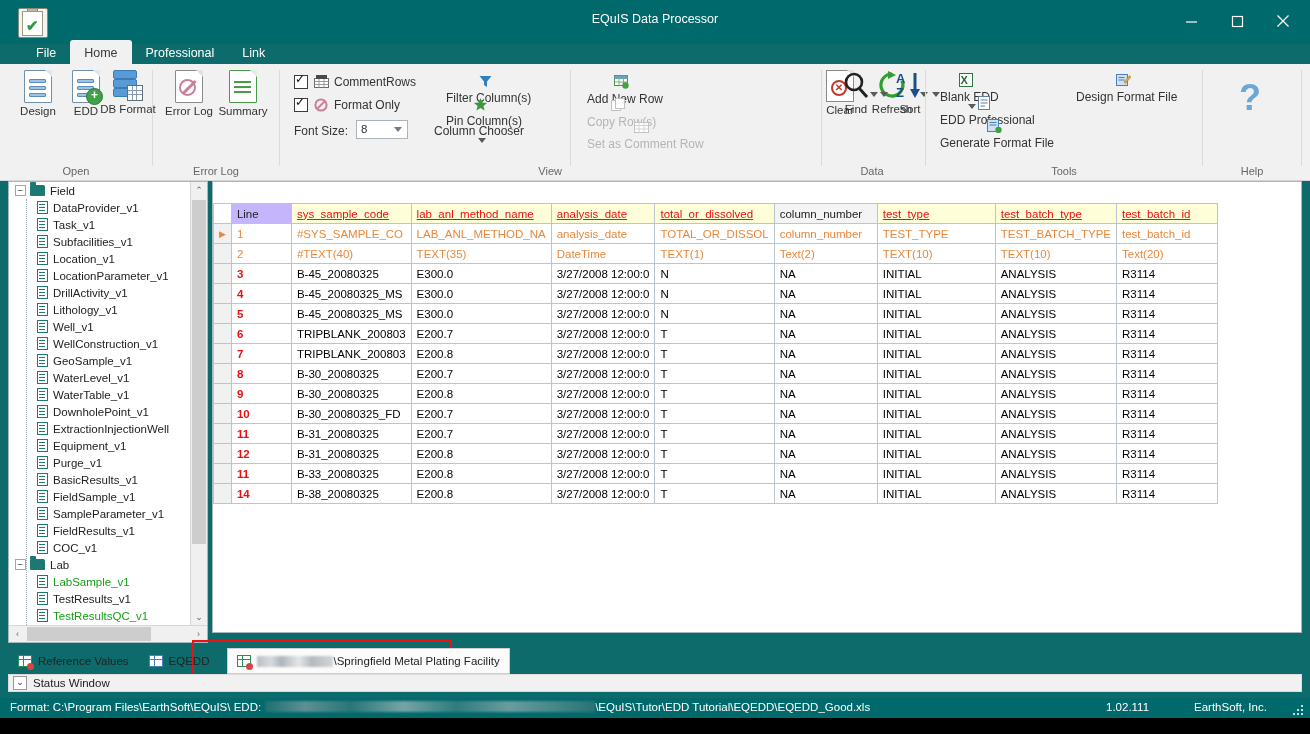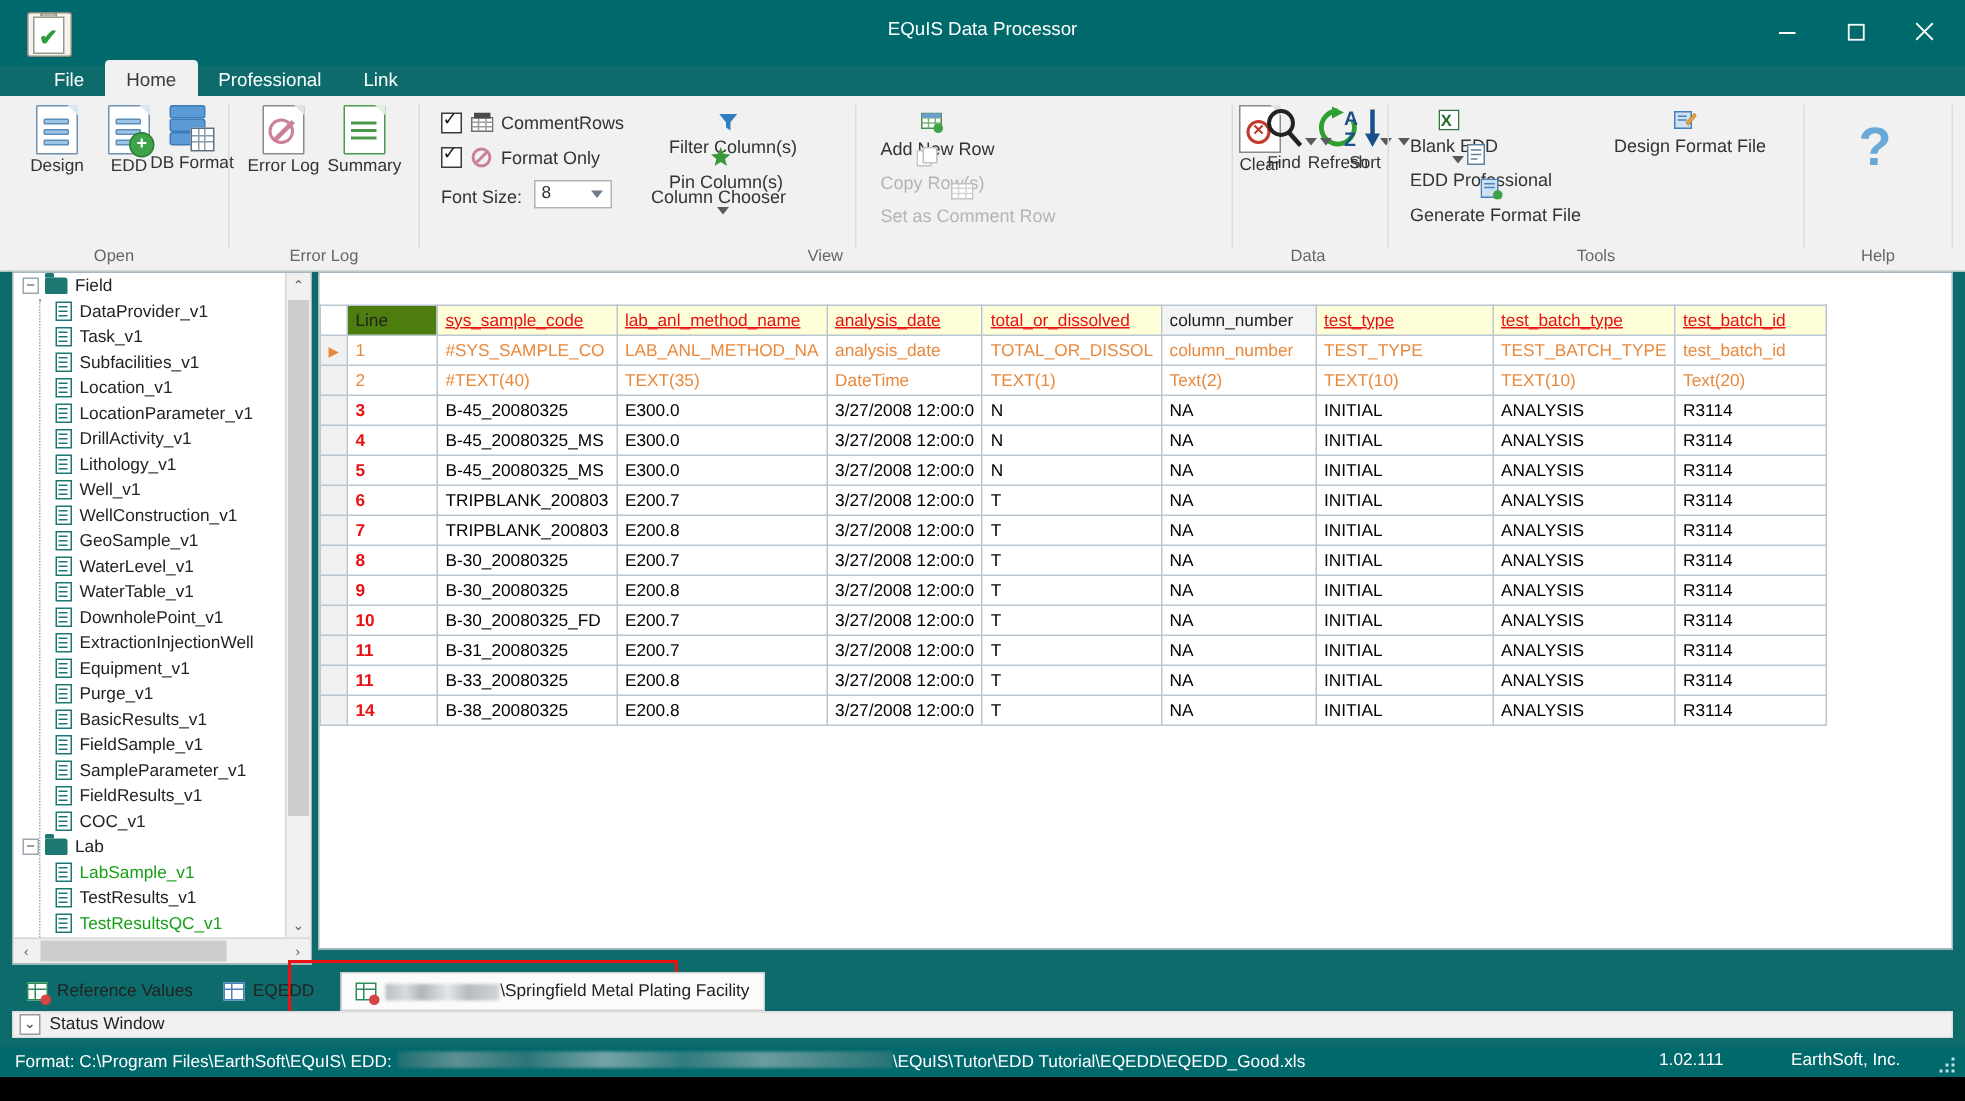--- a/index.html
+++ b/index.html
@@ -91,21 +91,21 @@
   .hscroll .ar{position:absolute;top:0;width:17px;height:16px;text-align:center;font-size:9px;color:#606060;line-height:16px;}
 
   
   .gridwrap{position:absolute;left:212px;top:181px;width:1090px;height:452px;background:#fff;border:1px solid #a6b7c2;box-sizing:border-box;}
   .rowsbar{position:absolute;left:0;top:0;width:100%;height:20px;background:#f4f4f4;border-bottom:1px solid #cfcfcf;box-sizing:border-box;}
   .rowsbar span{position:absolute;right:10px;top:3px;font-size:11px;color:#222;}
   table.grid{position:absolute;left:0;top:21px;border-collapse:collapse;font-size:11.5px;table-layout:fixed;}
   table.grid th,table.grid td{border:1px solid #b9c6cf;padding:2px 5px;height:20px;box-sizing:border-box;overflow:hidden;white-space:nowrap;text-align:left;font-weight:normal;}
   th.hdr{background:#feffd9;color:#e81010;font-weight:bold;text-decoration:underline;text-align:center;font-size:11.5px;}
   th.plain{background:#f4f4f4;color:#222;text-align:center;}
-  th.linecol{background:#4d7c0f;color:#222;text-align:center;width:30px;}
+  th.linecol{background:#c4b5fd;color:#222;text-align:center;width:30px;}
   td.marker{width:14px;background:#f1f1f1;border-right:1px solid #b9c6cf;padding:0;text-align:center;color:#111;font-size:9px;}
   td.lineno{width:60px;color:#111;}
   td.lineno.err{color:#e81010;font-weight:bold;}
   tr.meta td{color:#e8883c;}
   .colw0{width:16px;}.colw1{width:62px;}.colw2{width:112px;}.colw3{width:140px;}
   .colw4{width:103px;}.colw5{width:118px;}.colw6{width:103px;}.colw7{width:118px;}
   .colw8{width:117px;}.colw9{width:101px;}
 
   
   .btabs{position:absolute;left:8px;top:648px;height:26px;display:flex;align-items:center;}
@@ -794,20 +794,32 @@
             <td class="colw6">NA</td>
             <td class="colw7">INITIAL</td>
             <td class="colw8">ANALYSIS</td>
             <td class="colw9">R3114</td>
           </tr>
           <tr class="">
             <td class="marker"></td>
             <td class="lineno colw1 err">11</td>
             <td class="colw2">B-31_20080325</td>
             <td class="colw3">E200.7</td>
+            <td class="colw4">3/27/2008 12:00:0</td>
+            <td class="colw5">T</td>
+            <td class="colw6">NA</td>
+            <td class="colw7">INITIAL</td>
+            <td class="colw8">ANALYSIS</td>
+            <td class="colw9">R3114</td>
+          </tr>
+          <tr class="">
+            <td class="marker"></td>
+            <td class="lineno colw1 err">12</td>
+            <td class="colw2">B-31_20080325</td>
+            <td class="colw3">E200.8</td>
             <td class="colw4">3/27/2008 12:00:0</td>
             <td class="colw5">T</td>
             <td class="colw6">NA</td>
             <td class="colw7">INITIAL</td>
             <td class="colw8">ANALYSIS</td>
             <td class="colw9">R3114</td>
           </tr>
           <tr class="">
             <td class="marker"></td>
             <td class="lineno colw1 err">11</td>

